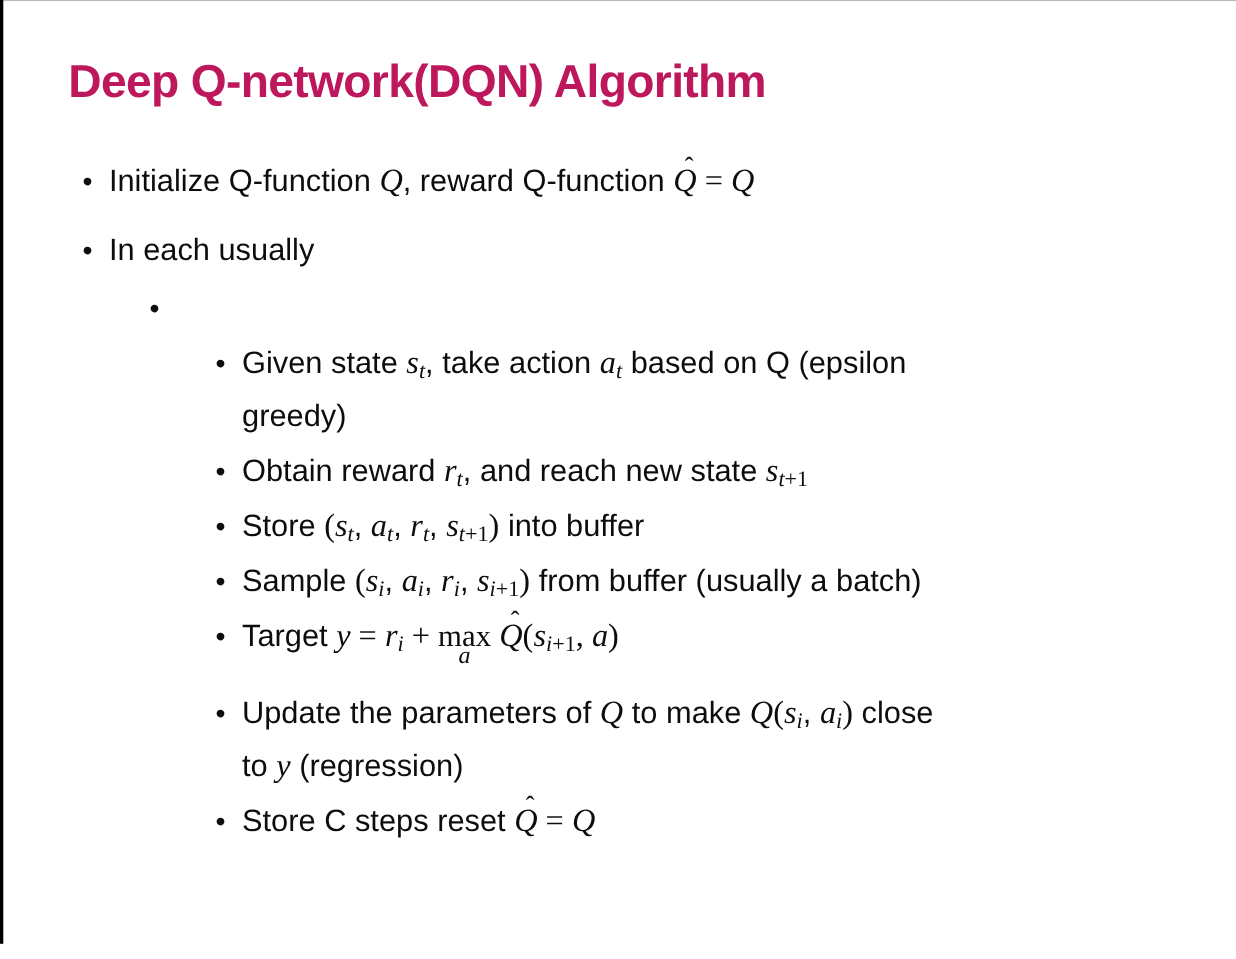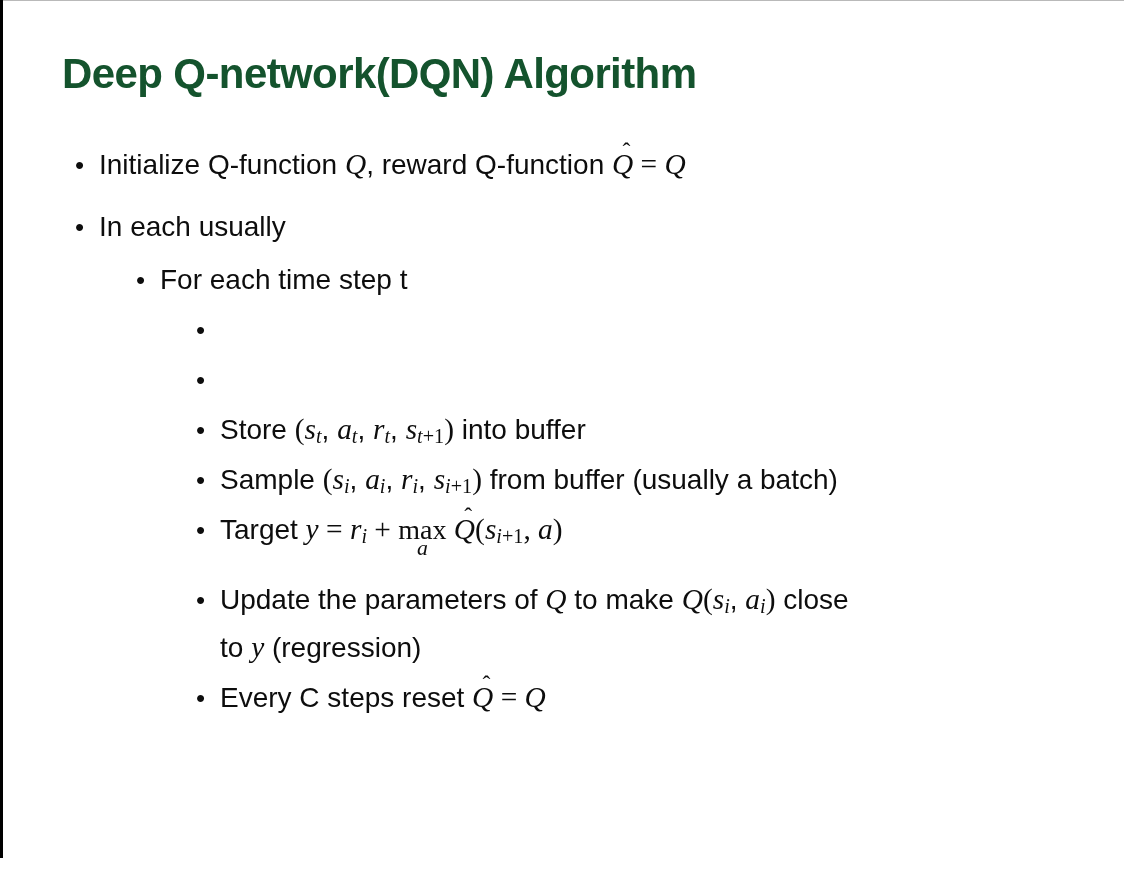--- a/index.html
+++ b/index.html
@@ -7,21 +7,21 @@
     width:1124px;height:872px;
     background:#ffffff;color:#0d0d0d;
     font-family:"Liberation Sans",sans-serif;
     position:relative;overflow:hidden;
   }
   .edge-left{position:absolute;left:0;top:0;width:3px;height:858px;background:#000;}
   .edge-top{position:absolute;left:0;top:0;width:1124px;height:1px;background:#b9b9b9;}
   .title{
     margin:48px 0 0 62px;
     font-size:42px;font-weight:700;letter-spacing:-0.6px;
-    line-height:52px;color:#14532d;
+    line-height:52px;color:#be185d;
   }
   .bullets{margin-top:41px;}
   .bullet{display:flex;align-items:flex-start;font-size:28px;line-height:48px;}
   .level-1{padding-left:75px;margin-top:14px;}
   .level-2{padding-left:136px;margin-top:5px;}
   .level-3{padding-left:196px;margin-top:2px;}
   .bullet.extra-below{margin-bottom:22px;}
   .dot{flex:0 0 24px;width:24px;font-size:26px;}
   .content{flex:1 1 auto;}
   
@@ -58,41 +58,42 @@
     <div class="bullet level-1">
       <span class="dot">•</span>
       <span class="content"><span class="txt">Initialize Q-function </span><span class="mvar">Q</span><span class="txt">, reward Q-function </span><span class="hatwrap"><span class="hmark">ˆ</span><span class="mvar">Q</span></span><span class="mup"> = </span><span class="mvar">Q</span></span>
     </div>
     <div class="bullet level-1">
       <span class="dot">•</span>
       <span class="content"><span class="txt">In each usually</span></span>
     </div>
     <div class="bullet level-2">
       <span class="dot">•</span>
-      <span class="content"><span class="txt">For each time step t</span></span>
     </div>
     <div class="bullet level-3">
       <span class="dot">•</span>
+      <span class="content"><span class="txt">Given state </span><span class="mvar">s</span><span class="msub">t</span><span class="txt">, take action </span><span class="mvar">a</span><span class="msub">t</span><span class="txt"> based on Q (epsilon</span><br><span class="txt">greedy)</span></span>
     </div>
     <div class="bullet level-3">
       <span class="dot">•</span>
+      <span class="content"><span class="txt">Obtain reward </span><span class="mvar">r</span><span class="msub">t</span><span class="txt">, and reach new state </span><span class="mvar">s</span><span class="msub"><span class="it">t</span><span class="up">+1</span></span></span>
     </div>
     <div class="bullet level-3">
       <span class="dot">•</span>
       <span class="content"><span class="txt">Store </span><span class="mup">(</span><span class="mvar">s</span><span class="msub">t</span><span class="txt">, </span><span class="mvar">a</span><span class="msub">t</span><span class="txt">, </span><span class="mvar">r</span><span class="msub">t</span><span class="txt">, </span><span class="mvar">s</span><span class="msub"><span class="it">t</span><span class="up">+1</span></span><span class="mup">)</span><span class="txt"> into buffer</span></span>
     </div>
     <div class="bullet level-3">
       <span class="dot">•</span>
       <span class="content"><span class="txt">Sample </span><span class="mup">(</span><span class="mvar">s</span><span class="msub">i</span><span class="txt">, </span><span class="mvar">a</span><span class="msub">i</span><span class="txt">, </span><span class="mvar">r</span><span class="msub">i</span><span class="txt">, </span><span class="mvar">s</span><span class="msub"><span class="it">i</span><span class="up">+1</span></span><span class="mup">)</span><span class="txt"> from buffer (usually a batch)</span></span>
     </div>
     <div class="bullet level-3 extra-below">
       <span class="dot">•</span>
       <span class="content"><span class="txt">Target </span><span class="mvar">y</span><span class="mup"> = </span><span class="mvar">r</span><span class="msub">i</span><span class="mup"> + </span><span class="maxop"><span class="maxtop">max</span><span class="maxunder">a</span></span><span class="mup"> </span><span class="hatwrap"><span class="hmark">ˆ</span><span class="mvar">Q</span></span><span class="mup">(</span><span class="mvar">s</span><span class="msub"><span class="it">i</span><span class="up">+1</span></span><span class="mup">, </span><span class="mvar">a</span><span class="mup">)</span></span>
     </div>
     <div class="bullet level-3">
       <span class="dot">•</span>
       <span class="content"><span class="txt">Update the parameters of </span><span class="mvar">Q</span><span class="txt"> to make </span><span class="mvar">Q</span><span class="mup">(</span><span class="mvar">s</span><span class="msub">i</span><span class="txt">, </span><span class="mvar">a</span><span class="msub">i</span><span class="mup">)</span><span class="txt"> close</span><br><span class="txt">to </span><span class="mvar">y</span><span class="txt"> (regression)</span></span>
     </div>
     <div class="bullet level-3">
       <span class="dot">•</span>
-      <span class="content"><span class="txt">Every C steps reset </span><span class="hatwrap"><span class="hmark">ˆ</span><span class="mvar">Q</span></span><span class="mup"> = </span><span class="mvar">Q</span></span>
+      <span class="content"><span class="txt">Store C steps reset </span><span class="hatwrap"><span class="hmark">ˆ</span><span class="mvar">Q</span></span><span class="mup"> = </span><span class="mvar">Q</span></span>
     </div>
   </div>
 
 </body></html>

